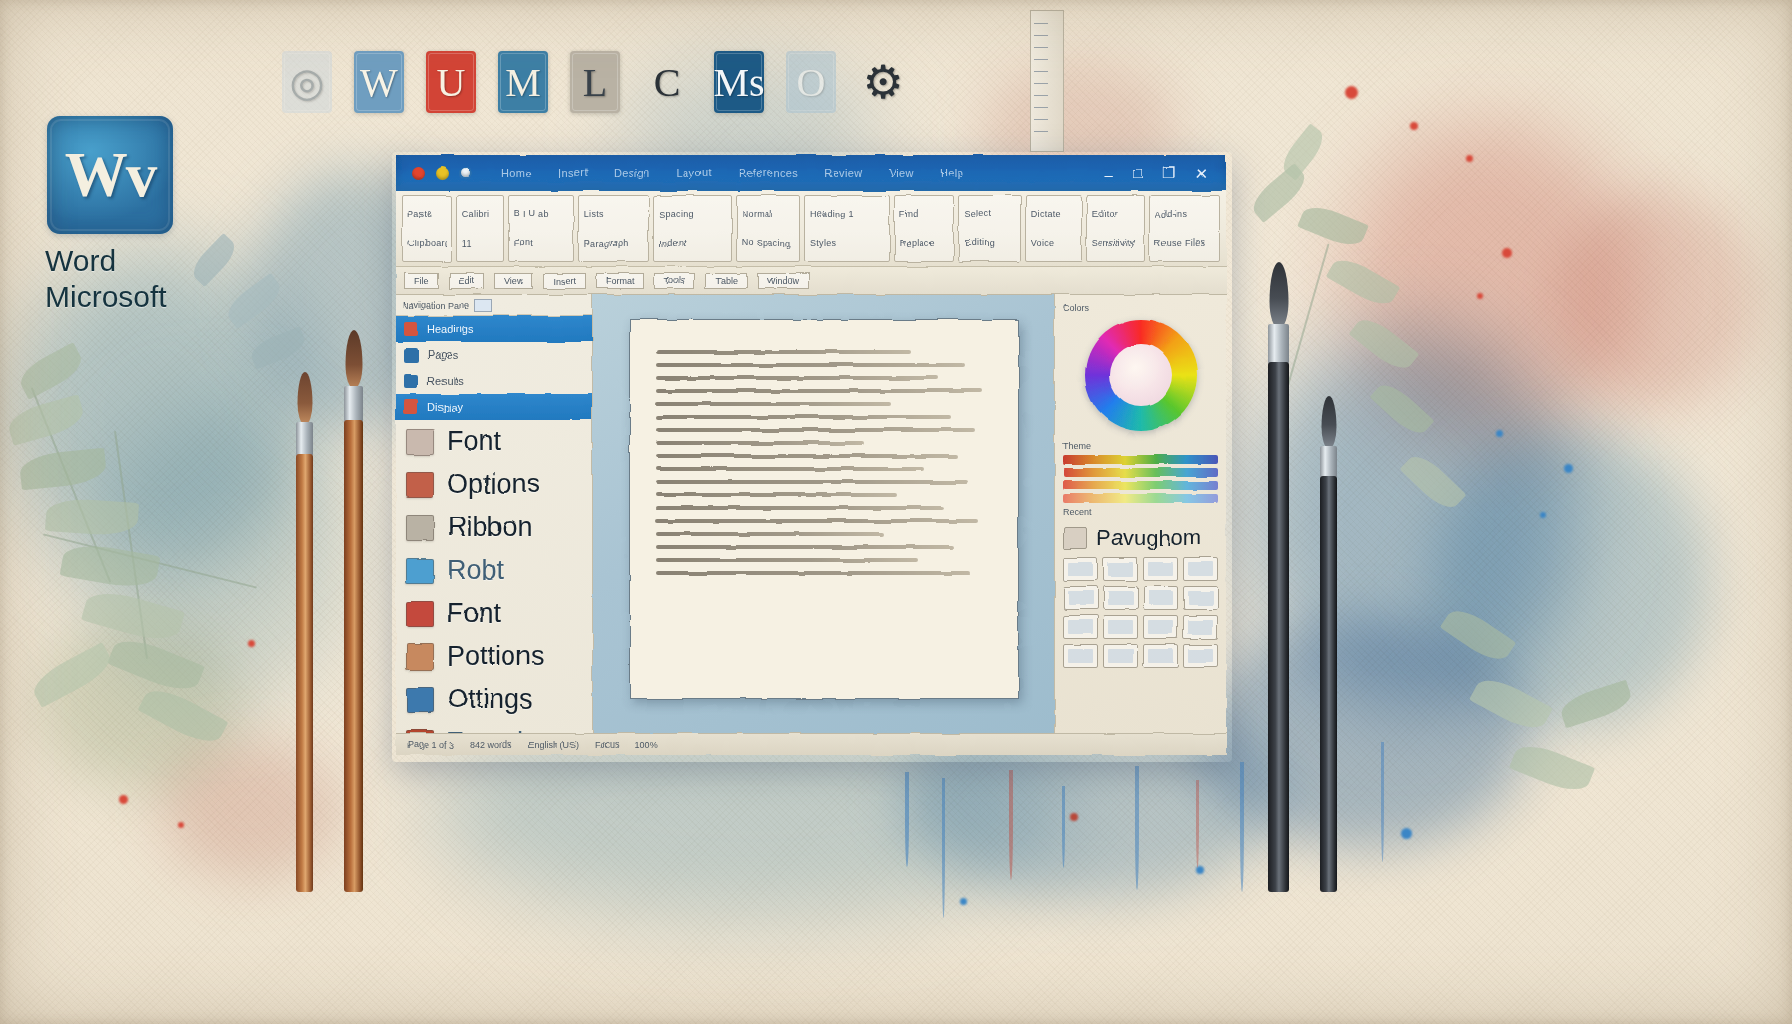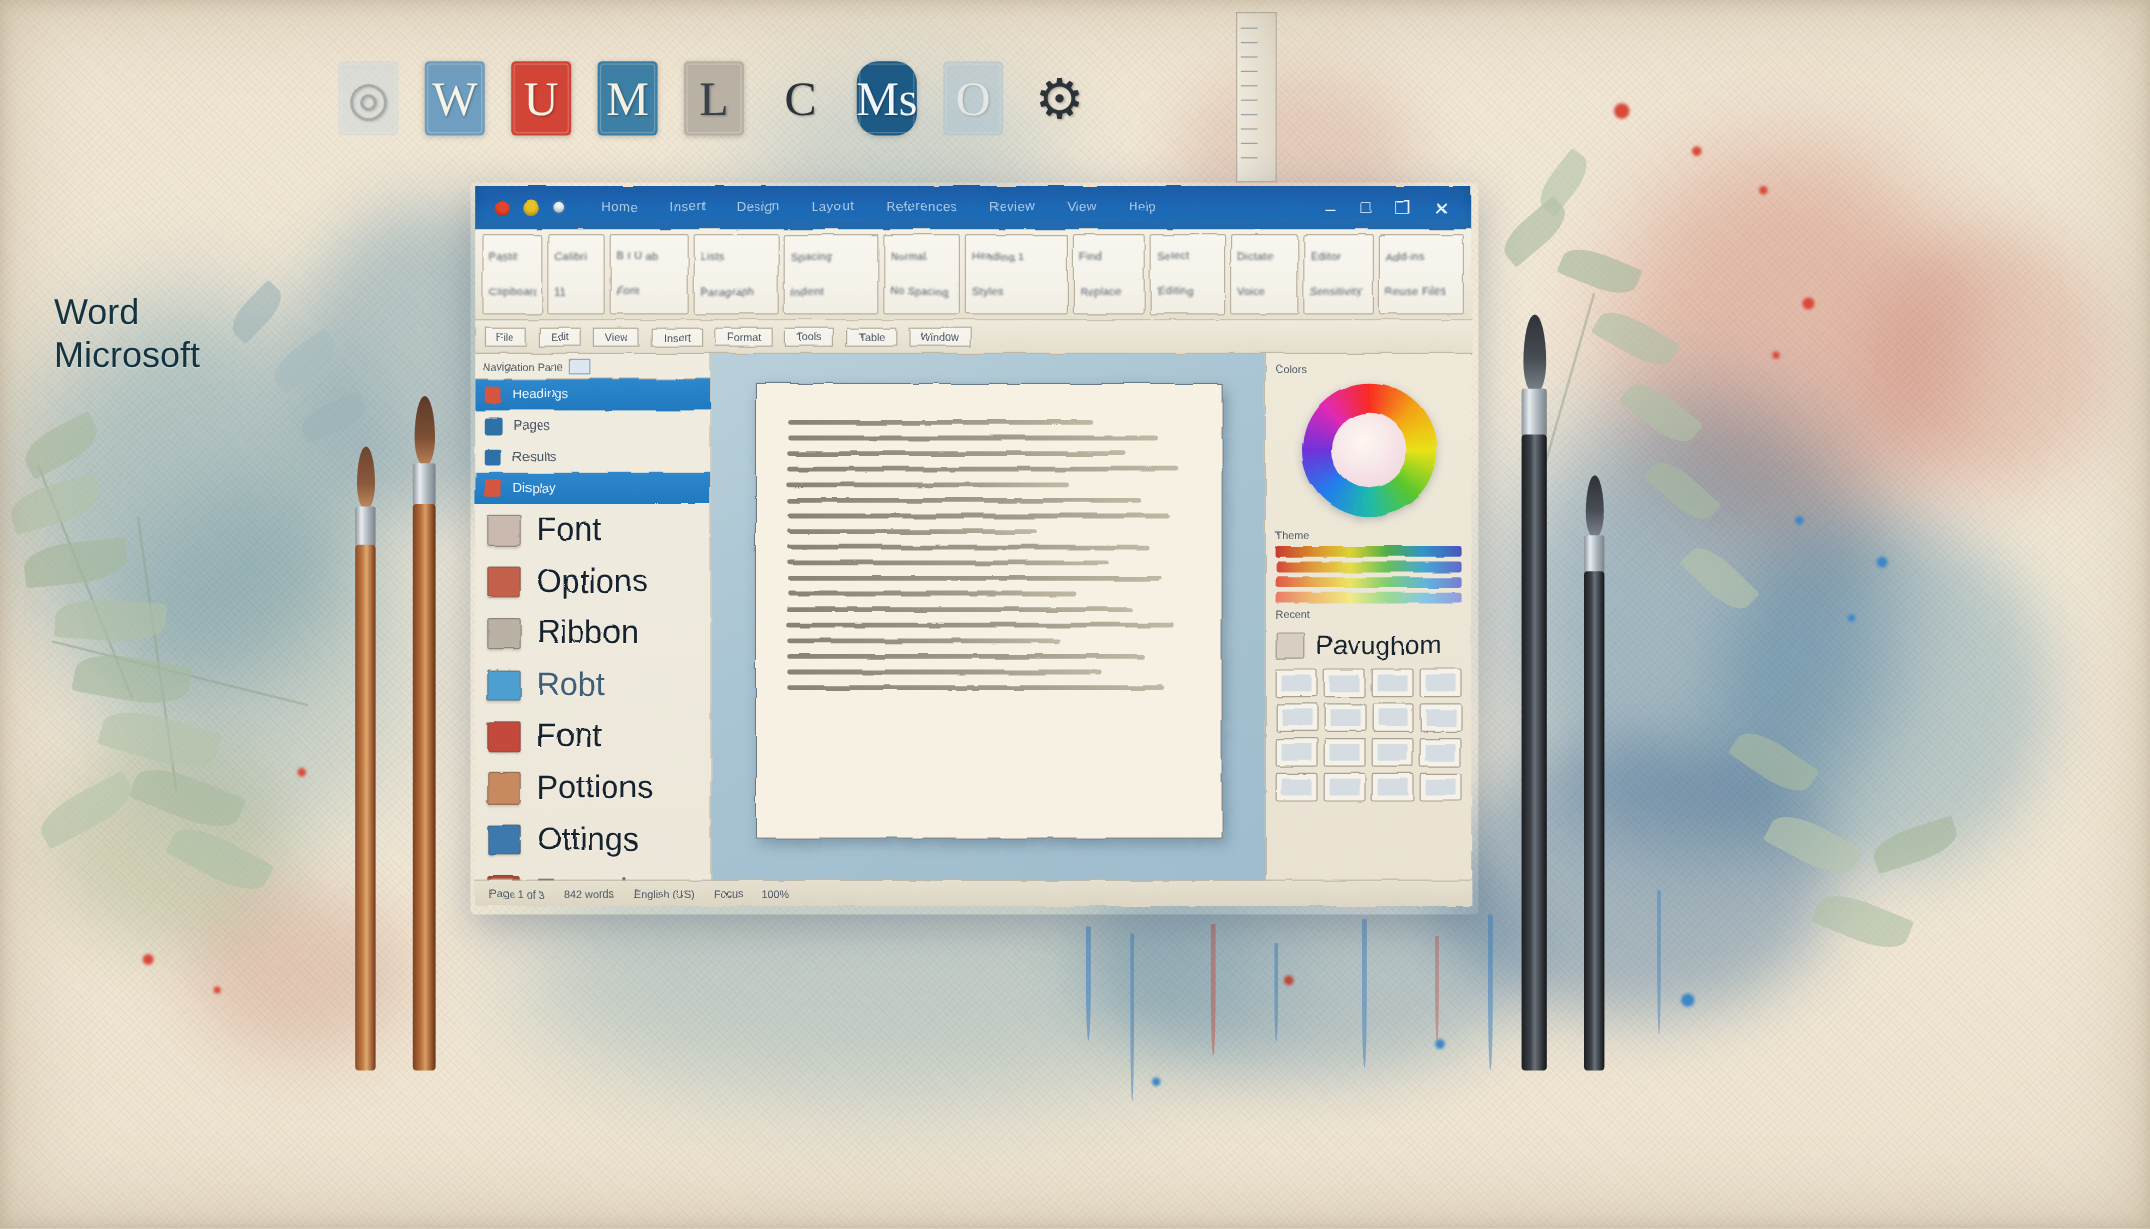--- a/index.html
+++ b/index.html
@@ -336,20 +336,24 @@
       <div style="top:36px"></div>
     <div style="top:48px"></div>
       <div style="top:60px"></div>
       <div style="top:72px"></div>
     <div style="top:84px"></div>
       <div style="top:96px"></div>
       <div style="top:108px"></div>
     <div style="top:120px"></div>
   </div>
 
+  <div id="wordlogo">
+    <div class="logo-tile"></div>
+    <div class="logo-w">Wv</div>
+  </div>
   <div id="wordlabel">
     <div>Word</div>
     <div>Microsoft</div>
   </div>
 
   <div id="tile-row">
       <div class="tile faint" style="background: rgb(207, 216, 221); color: rgb(109, 127, 140);">
         <span>◎</span>
       </div>
       <div class="tile" style="background: rgb(111, 158, 192); color: rgb(247, 243, 230);">
@@ -360,21 +364,21 @@
       </div>
       <div class="tile" style="background: rgb(61, 127, 165); color: rgb(244, 239, 225);">
         <span>M</span>
       </div>
       <div class="tile" style="background: rgb(185, 178, 164); color: rgb(57, 66, 74);">
         <span>L</span>
       </div>
       <div class="tile plain" style="color: rgb(43, 50, 56);">
         <span>C</span>
       </div>
-      <div class="tile" style="background: rgb(29, 90, 134); color: rgb(241, 245, 248); border-radius: 18px;">
+      <div class="tile" style="background: rgb(29, 90, 134); color: rgb(241, 245, 248);">
         <span>Ms</span>
       </div>
       <div class="tile faint" style="background: rgb(169, 195, 210); color: rgb(238, 244, 247);">
         <span>O</span>
       </div>
       <div class="tile plain" style="color: rgb(43, 50, 56); font-size: 46px;">
         <span>⚙</span>
       </div>
     </div>
 

